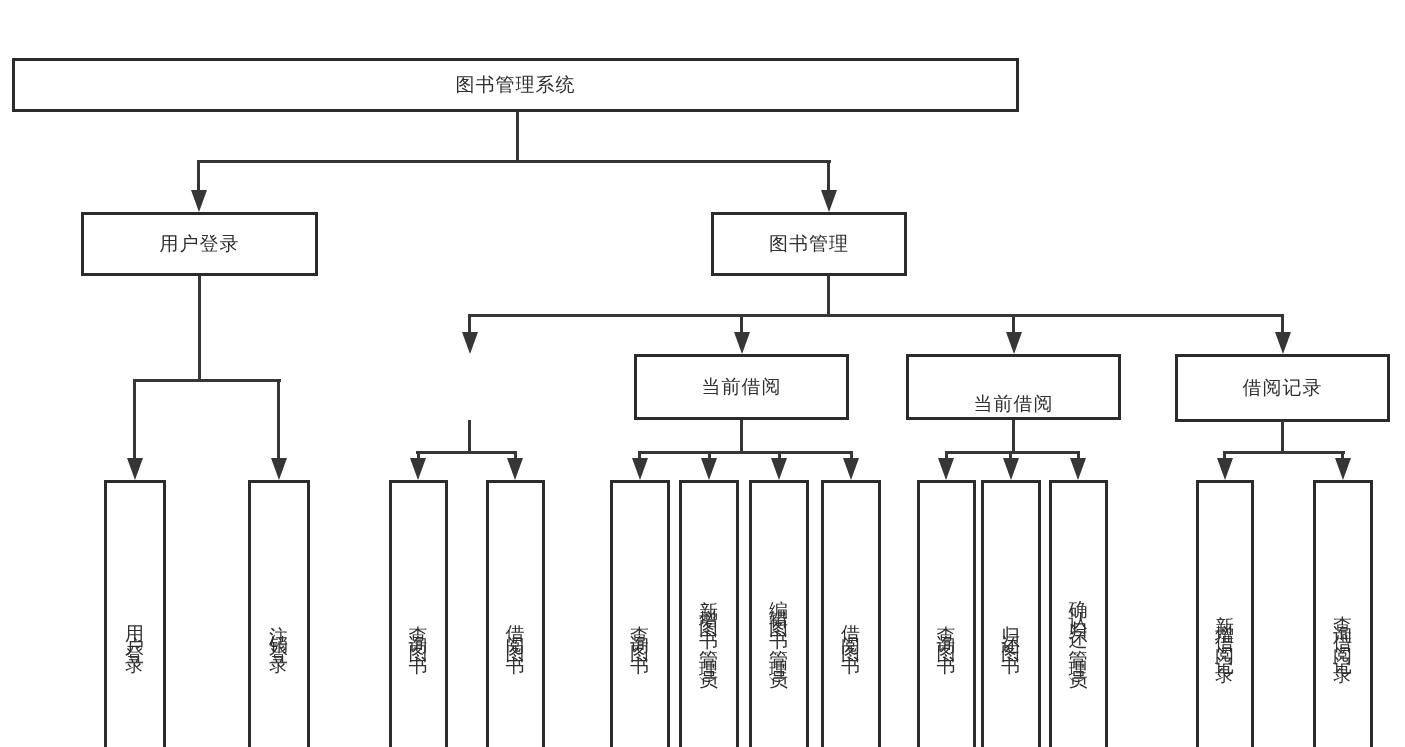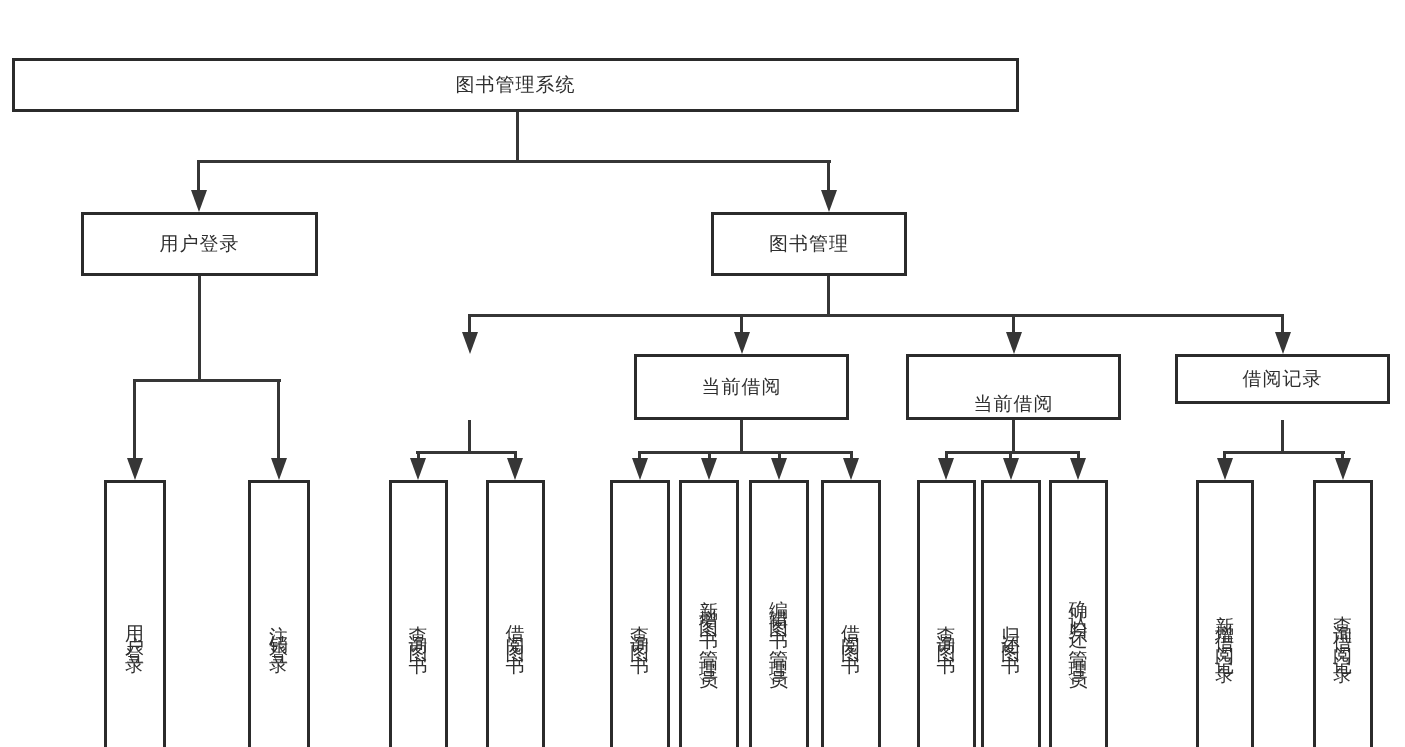--- a/index.html
+++ b/index.html
@@ -107,21 +107,21 @@
   <div class="arrow" style="left:1006px;top:288px;"></div>
   <div class="vline" style="left:1281px;top:270px;height:20px;"></div>
   <div class="arrow" style="left:1275px;top:288px;"></div>
 
   <div class="nbox" style="left:634px;top:310px;width:215px;height:66px;">
     <span>当前借阅</span>
   </div>
   <div class="nbox" style="left:906px;top:310px;width:215px;height:66px;align-items:flex-end;">
     <span>当前借阅</span>
   </div>
-  <div class="nbox" style="left:1175px;top:310px;width:215px;height:50px;">
+  <div class="nbox" style="left:1175px;top:310px;width:215px;height:68px;">
     <span>借阅记录</span>
   </div>
 
   <div class="vline" style="left:468px;top:376px;height:32px;"></div>
   <div class="hline" style="left:416px;top:407px;width:101px;"></div>
   <div class="vline" style="left:417px;top:407px;height:9px;"></div>
   <div class="arrow" style="left:410px;top:414px;"></div>
   <div class="vline" style="left:514px;top:407px;height:9px;"></div>
   <div class="arrow" style="left:507px;top:414px;"></div>
 

